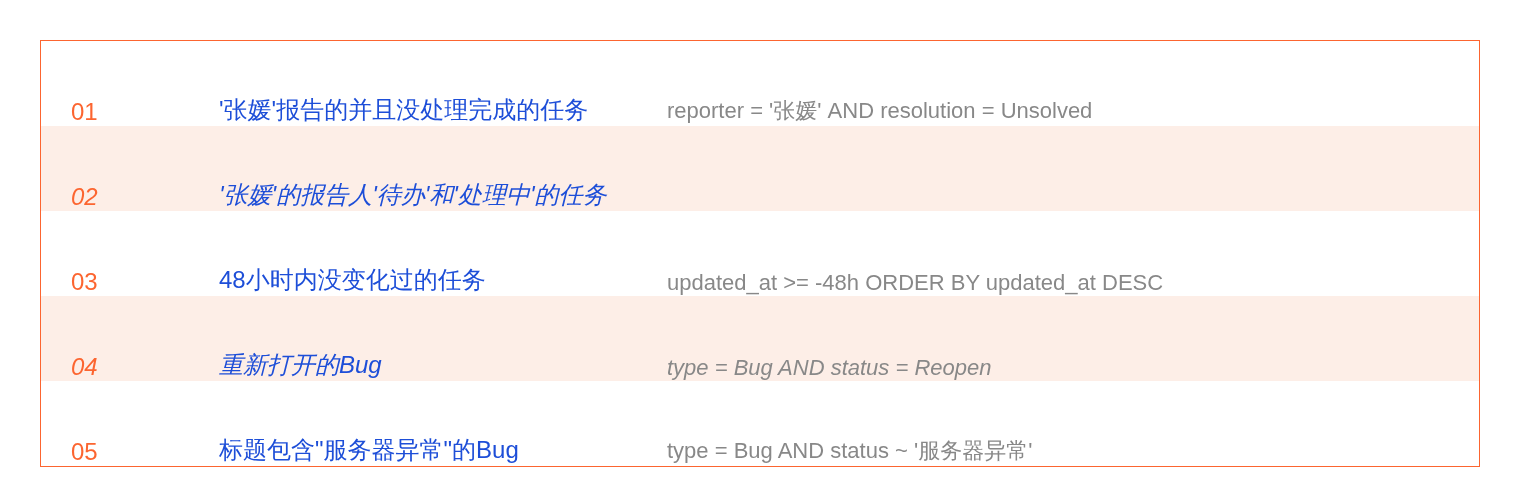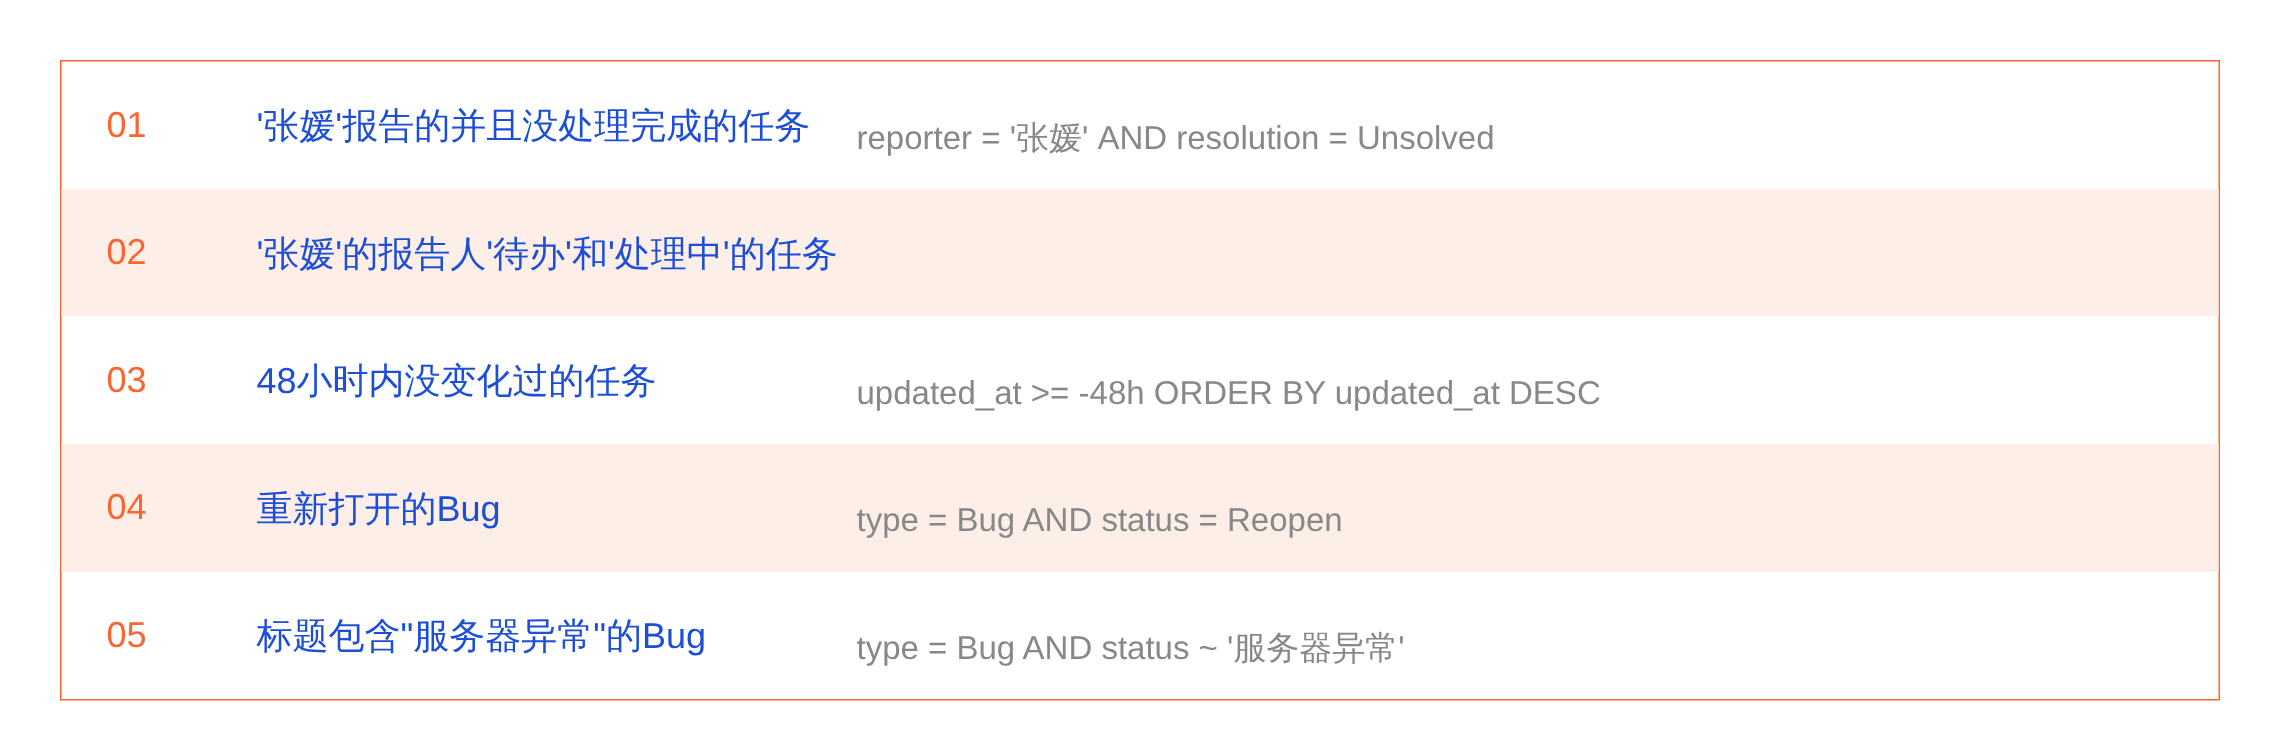--- a/index.html
+++ b/index.html
@@ -12,26 +12,28 @@
       background: #ffffff;
       padding: 40px;
     }
     .table-container {
       border: 1px solid #fc6530;
       width: 1440px;
       margin: 0 auto;
     }
     .row {
       display: flex;
-      align-items: center;
+      align-items: flex-end;
       height: 85px;
       padding: 0 30px;
+      gap: 48px;
     }
     .row.striped {
       background-color: #fdeee7;
+      font-style: italic;
     }
     .row-number {
       color: #fc6530;
       font-size: 24px;
       font-weight: 500;
       width: 100px;
       flex-shrink: 0;
     }
     .row-description {
       color: #1d4ed8;

